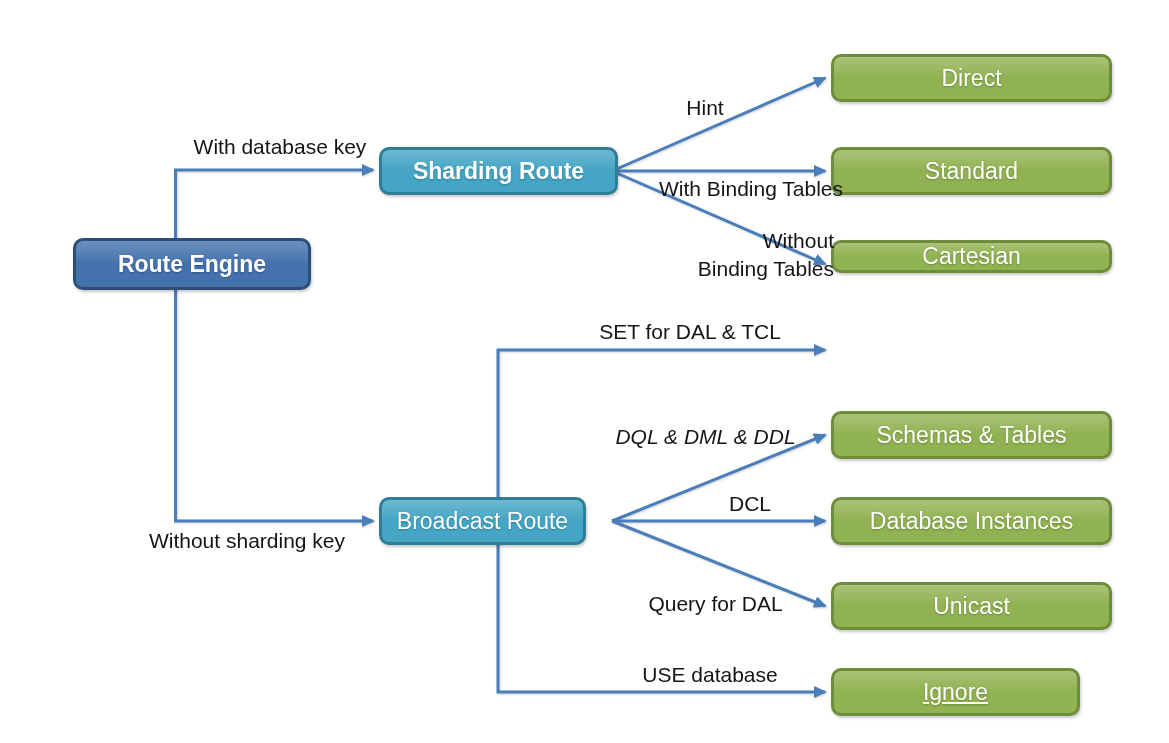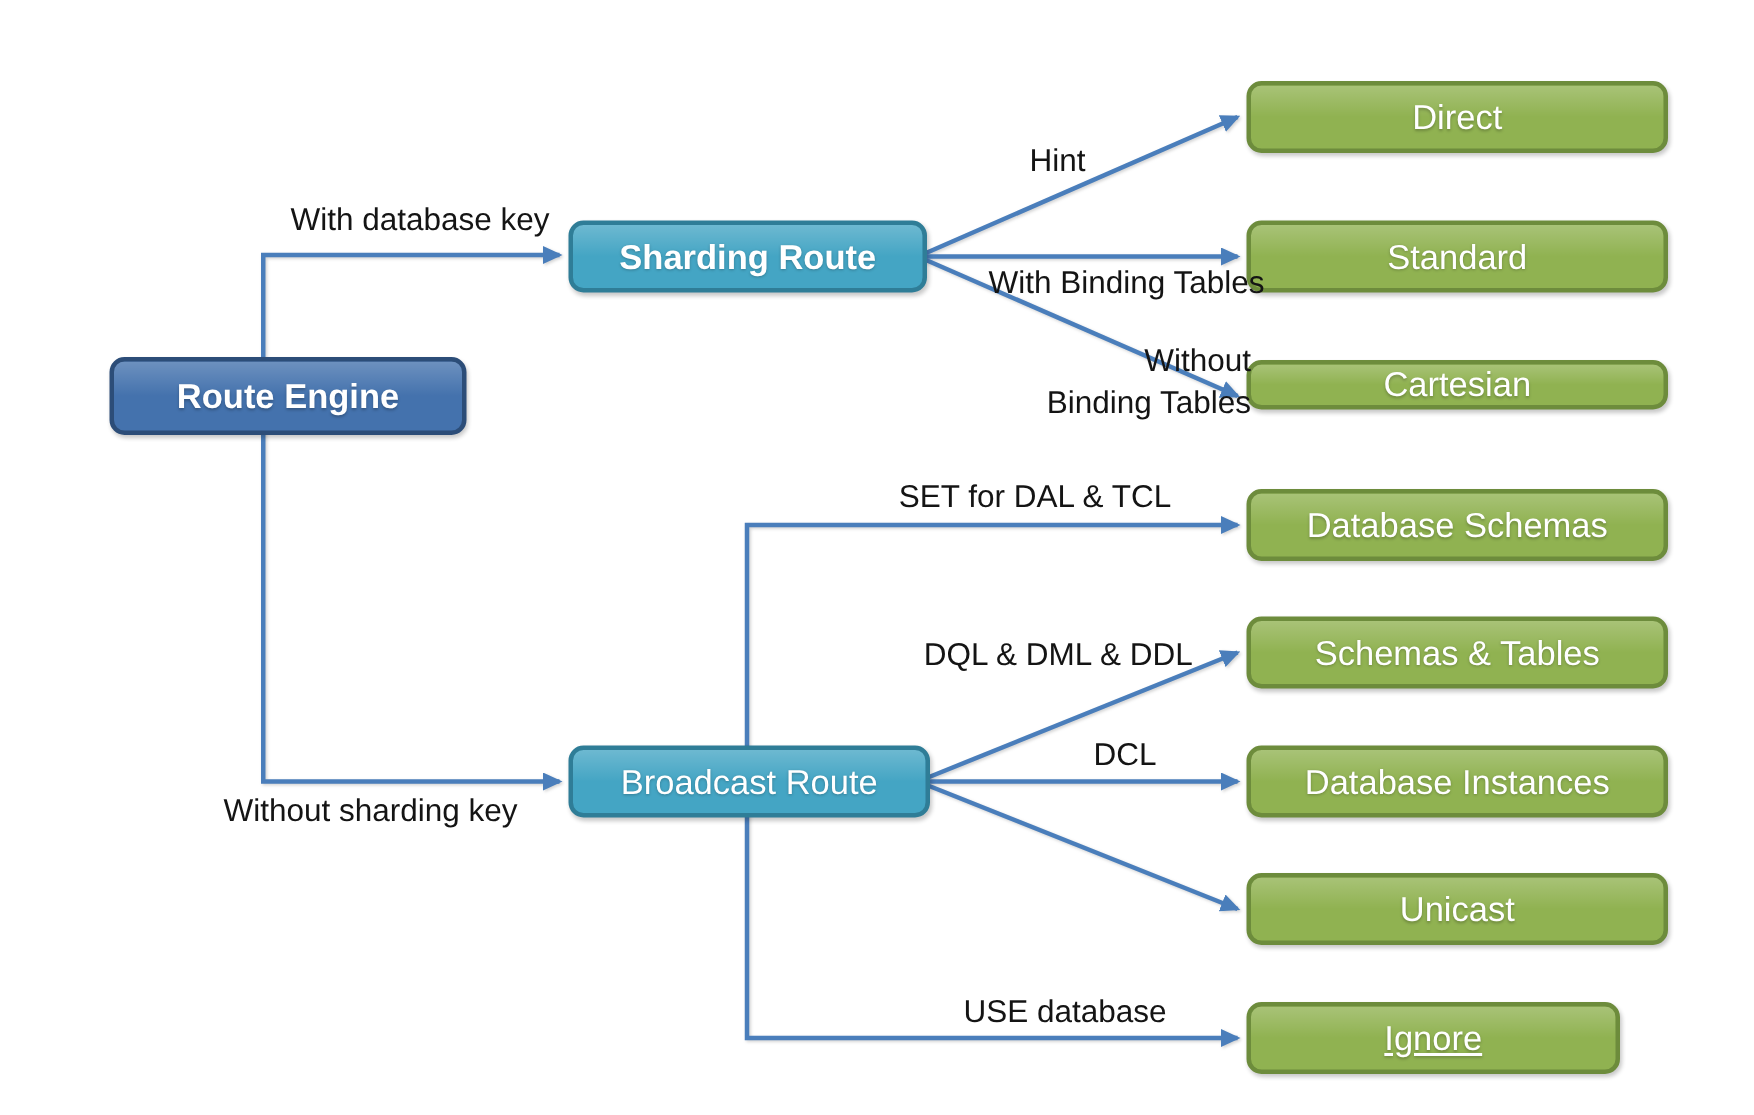--- a/index.html
+++ b/index.html
@@ -93,29 +93,28 @@
     <path class="connector" d="M612,521 L825,435" marker-end="url(#arrow)"></path>
     <path class="connector" d="M612,521 L825,521" marker-end="url(#arrow)"></path>
     <path class="connector" d="M612,521 L825,606" marker-end="url(#arrow)"></path>
     <path class="connector" d="M498,521 L498,692 L825,692" marker-end="url(#arrow)"></path>
   </svg>
 
   <div class="node blue" style="left:73px; top:238px; width:238px; height:52px;font-weight:bold;">Route Engine</div>
 
   <div class="node teal" style="left:379px; top:147px; width:239px; height:48px;font-weight:bold;">Sharding Route</div>
 
-  <div class="node teal" style="left:379px; top:497px; width:241px; height:48px;">Broadcast Route</div>
+  <div class="node teal" style="left:379px; top:497px; width:207px; height:48px;">Broadcast Route</div>
 
   <div class="node green" style="left:831px; top:54px; width:281px; height:48px;">Direct</div>
 
   <div class="node green" style="left:831px; top:147px; width:281px; height:48px;">Standard</div>
 
   <div class="node green" style="left:831px; top:240px; width:281px; height:33px;">Cartesian</div>
 
-  <div class="node green" style="left:831px; top:326px; width:281px; height:48px;">Database Schemas</div>
 
   <div class="node green" style="left:831px; top:411px; width:281px; height:48px;">Schemas &amp; Tables</div>
 
   <div class="node green" style="left:831px; top:497px; width:281px; height:48px;">Database Instances</div>
 
   <div class="node green" style="left:831px; top:582px; width:281px; height:48px;">Unicast</div>
 
   <div class="node green" style="left:831px; top:668px; width:249px; height:48px;text-decoration:underline;">Ignore</div>
 
   <div class="edge-label" style="left:155px; top:133px; width:250px;">With database key</div>
@@ -124,20 +123,21 @@
 
   <div class="edge-label" style="left:665px; top:94px; width:80px;">Hint</div>
 
   <div class="edge-label" style="left:636px; top:175px; width:230px;">With Binding Tables</div>
 
   <div class="edge-label multiline" style="left:654px; top:227px; width:180px;">Without
 Binding Tables</div>
 
   <div class="edge-label" style="left:570px; top:318px; width:240px;">SET for DAL &amp; TCL</div>
 
-  <div class="edge-label" style="left:598px; top:423px; width:215px;">DQL &amp; DML &amp; DDL</div>
+  <div class="edge-label" style="left:598px; top:423px; width:215px;font-style:italic;">DQL &amp; DML &amp; DDL</div>
 
   <div class="edge-label" style="left:710px; top:490px; width:80px;">DCL</div>
 
+  <div class="edge-label" style="left:628px; top:590px; width:175px;">Query for DAL</div>
 
   <div class="edge-label" style="left:625px; top:661px; width:170px;">USE database</div>
 
 </div>
 
 </body></html>

